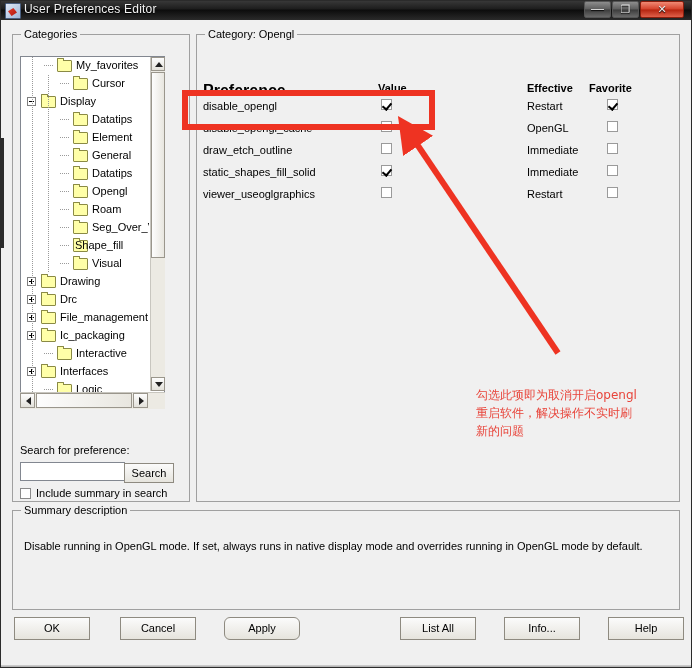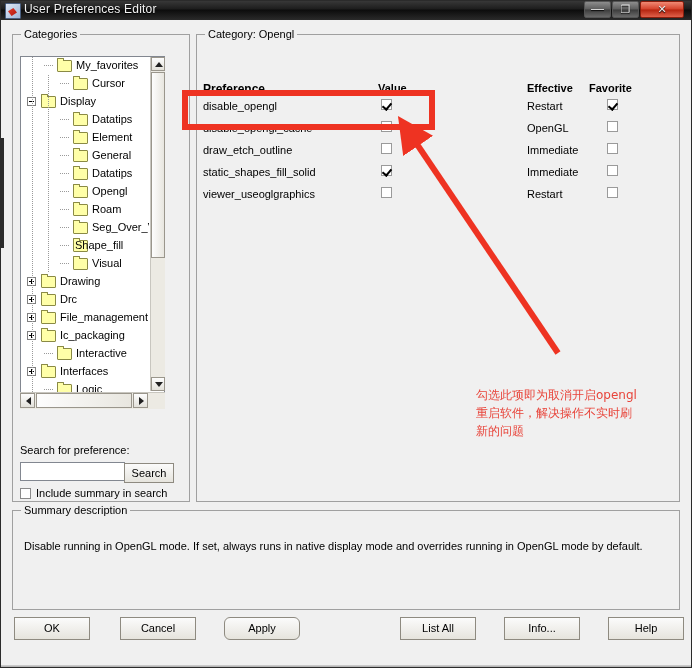--- a/index.html
+++ b/index.html
@@ -126,21 +126,21 @@
     border:1px solid #8e8a80;box-sizing:border-box;font-size:11px;
     font-family:inherit;text-align:center;line-height:18px;cursor:default;
   }
   #include-chk{
     position:absolute;left:20px;top:468px;width:11px;height:11px;
     border:1px solid #8a8a8a;background:#fff;box-sizing:border-box;
   }
   #include-label{position:absolute;left:36px;top:467px;font-size:11px;}
 
   
-  #hdr-pref{position:absolute;left:203px;top:62px;font-weight:bold;font-size:12px;}
+  #hdr-pref{position:absolute;left:203px;top:62px;font-weight:bold;font-size:16px;}
   #hdr-value{position:absolute;left:378px;top:62px;font-weight:bold;font-size:11px;}
   #hdr-eff{position:absolute;left:527px;top:62px;font-weight:bold;font-size:11px;}
   #hdr-fav{position:absolute;left:589px;top:62px;font-weight:bold;font-size:11px;}
 
   #list-outer{
     position:absolute;left:196px;top:76px;width:484px;height:400px;overflow:hidden;
   }
   .prow{position:absolute;left:0;height:22px;width:484px;}
   .prow .pname{position:absolute;left:7px;top:4px;font-size:11px;white-space:nowrap;}
   .prow .peff{position:absolute;left:331px;top:4px;font-size:11px;}

